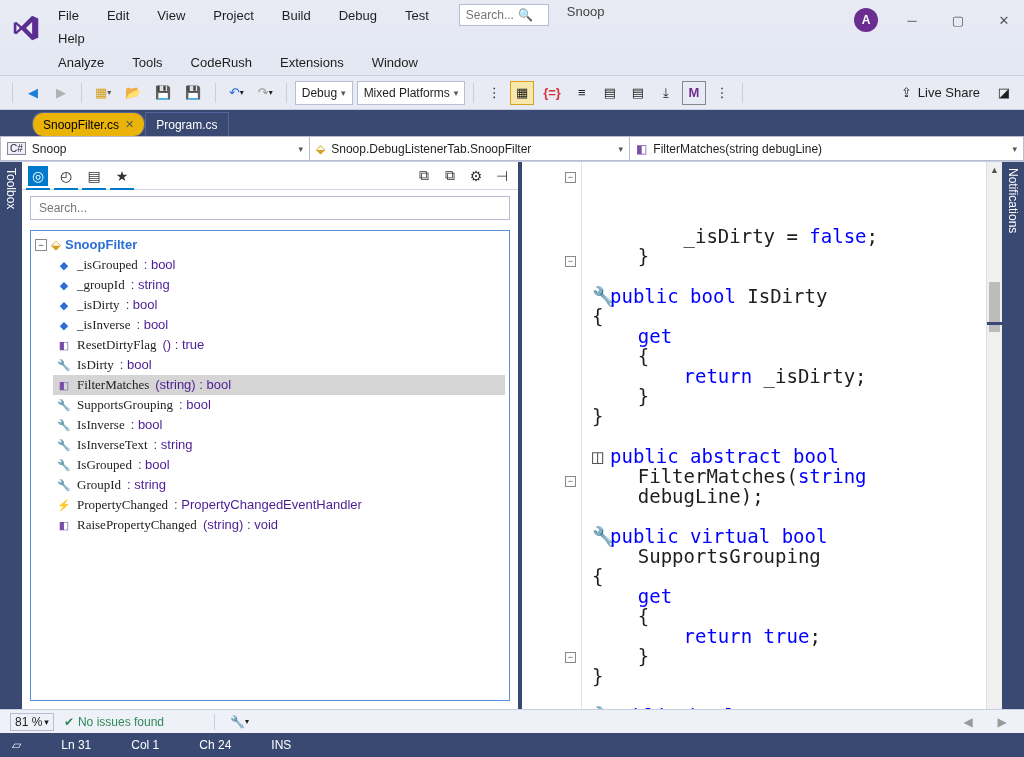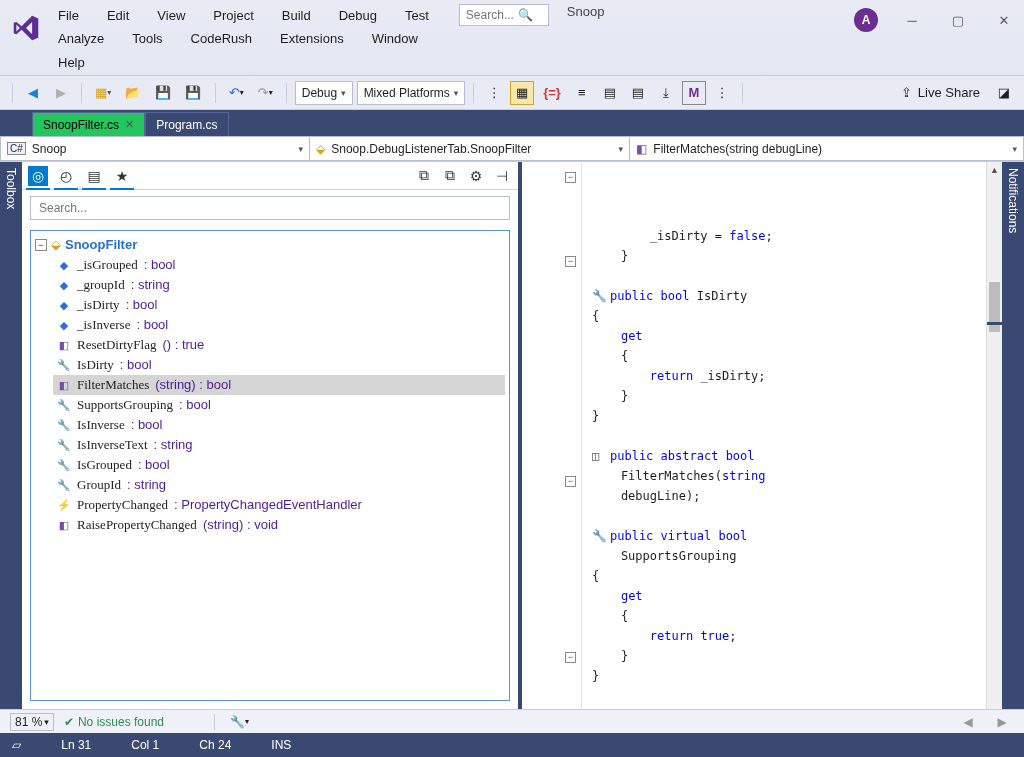--- a/index.html
+++ b/index.html
@@ -18,21 +18,21 @@
 .win-btn { width:24px; height:20px; display:flex; align-items:center; justify-content:center; color:#555; }
 .toolbar { height:34px; background:#e8ebf4; border-bottom:1px solid #c9cde0; display:flex; align-items:center; padding:0 8px; gap:4px; }
 .tb-btn { height:24px; min-width:24px; padding:0 4px; display:flex; align-items:center; justify-content:center; border:1px solid transparent; }
 .tb-sep { width:1px; height:20px; background:#c9cde0; margin:0 4px; }
 .tb-select { height:24px; border:1px solid #b8bdd4; background:#fff; padding:0 6px; display:flex; align-items:center; gap:4px; font-size:12px; }
 .tb-select .chev { font-size:9px; color:#555; }
 .liveshare { margin-left:auto; display:flex; align-items:center; gap:6px; padding:0 8px; }
 
 .tabbar { height:26px; background:#3a4972; display:flex; align-items:flex-end; padding-left:32px;}
 .tab { height:24px; padding:0 10px; display:flex; align-items:center; gap:6px; font-size:12px; color:#fff; background:#3a4972; border:1px solid #55639a; border-bottom:none;}
-.tab.active { background:#22c55e; color:#000; }
+.tab.active { background:#eab308; color:#000;border-radius:11px; }
 .tab .x { font-size:11px; color:#555; }
 
 .navbar { height:26px; background:#eef1f8; border-bottom:1px solid #c9cde0; display:flex; }
 .nav-combo { border:1px solid #b8bdd4; border-left:none;background:#fff; display:flex; align-items:center; padding:0 6px; font-size:12px; gap:6px; flex:1; min-width:0;}
 .nav-combo:first-child { border-left:1px solid #b8bdd4; }
 .nav-combo .chev { margin-left:auto; font-size:9px; color:#555;}
 
 .main { display:flex; height: calc(757px - 76px - 34px - 26px - 26px - 24px - 24px); }
 
 .side-rail { width:22px; background:#3a4972; color:#fff; writing-mode:vertical-rl; text-orientation:mixed; font-size:12px; display:flex; align-items:center; padding-top:6px; }
@@ -53,21 +53,21 @@
 .tree-item { display:flex; align-items:center; gap:6px; padding:0 4px; margin-left:18px;}
 .tree-item.selected { background:#d5d5d5; }
 .tree-icon { width:14px; height:14px; display:flex; align-items:center; justify-content:center; font-size:11px; }
 .mem-name { color:#222;font-family:Liberation Serif, serif; }
 .mem-sig { color:#4c1d95; }
 
 .editor { flex:1; background:#fff; position:relative; display:flex; }
 .gutter { width:60px; background:#fff; border-right:1px solid #e4e4e4; position:relative;}
 .fold-col { position:absolute; right:4px; top:0; bottom:0; width:12px; }
 .fold-box { position:absolute; width:11px; height:11px; border:1px solid #888; background:#fff; font-size:9px; line-height:9px; text-align:center; color:#555;}
-.code { flex:1; padding:4px 0 0 10px; font-family:Consolas,monospace; font-size:12px; line-height:20px; white-space:pre; overflow:hidden;}
+.code { flex:1; padding:4px 0 0 10px; font-family:Consolas,monospace; font-size:19px; line-height:20px; white-space:pre; overflow:hidden;}
 .kw { color:#0000ff; }
 .scroll-v { width:16px; background:#f0f0f0; border-left:1px solid #ddd; position:relative;}
 .scroll-thumb { position:absolute; left:2px; right:2px; top:120px; height:50px; background:#bcbcbc; }
 .track-mark { position:absolute; left:0; right:0; height:3px; background:#3a4972; top:160px;}
 .wrench { color:#555; margin-right:4px; display:inline-block; width:14px; }
 
 .statusbar1 { height:24px; background:#eef1f8; border-top:1px solid #c9cde0; display:flex; align-items:center; padding:0 10px; gap:10px; font-size:12px;}
 .status-zoom { border:1px solid #b8bdd4; padding:0 4px; display:flex; align-items:center; gap:2px; height:18px;}
 .status-ok { color:#2e8b57; display:flex; align-items:center; gap:4px;}
 .statusbar2 { height:24px; background:#3a4972; color:#fff; display:flex; align-items:center; padding:0 12px; gap:40px; font-size:12px;}
@@ -94,29 +94,29 @@
         <span class="menu-item">Debug</span>
         <span class="menu-item">Test</span>
         <span style="display: flex;">
           <span class="search-box">
             <span>Search...</span>
             <span class="mag">🔍</span>
           </span>
           <span class="snoop-label">Snoop</span>
         </span>
       </div>
+    <div class="menu-row" id="menu-row3">
+        <span class="menu-item">Help</span>
+      </div>
     <div class="menu-row" id="menu-row2">
         <span class="menu-item">Analyze</span>
         <span class="menu-item">Tools</span>
         <span class="menu-item">CodeRush</span>
         <span class="menu-item">Extensions</span>
         <span class="menu-item">Window</span>
-      </div>
-    <div class="menu-row" id="menu-row3">
-        <span class="menu-item">Help</span>
       </div>
   </div>
   <div class="win-controls">
     <div class="avatar">A</div>
     <div class="win-btn">─</div>
     <div class="win-btn">▢</div>
     <div class="win-btn">✕</div>
   </div>
 </div>
 

